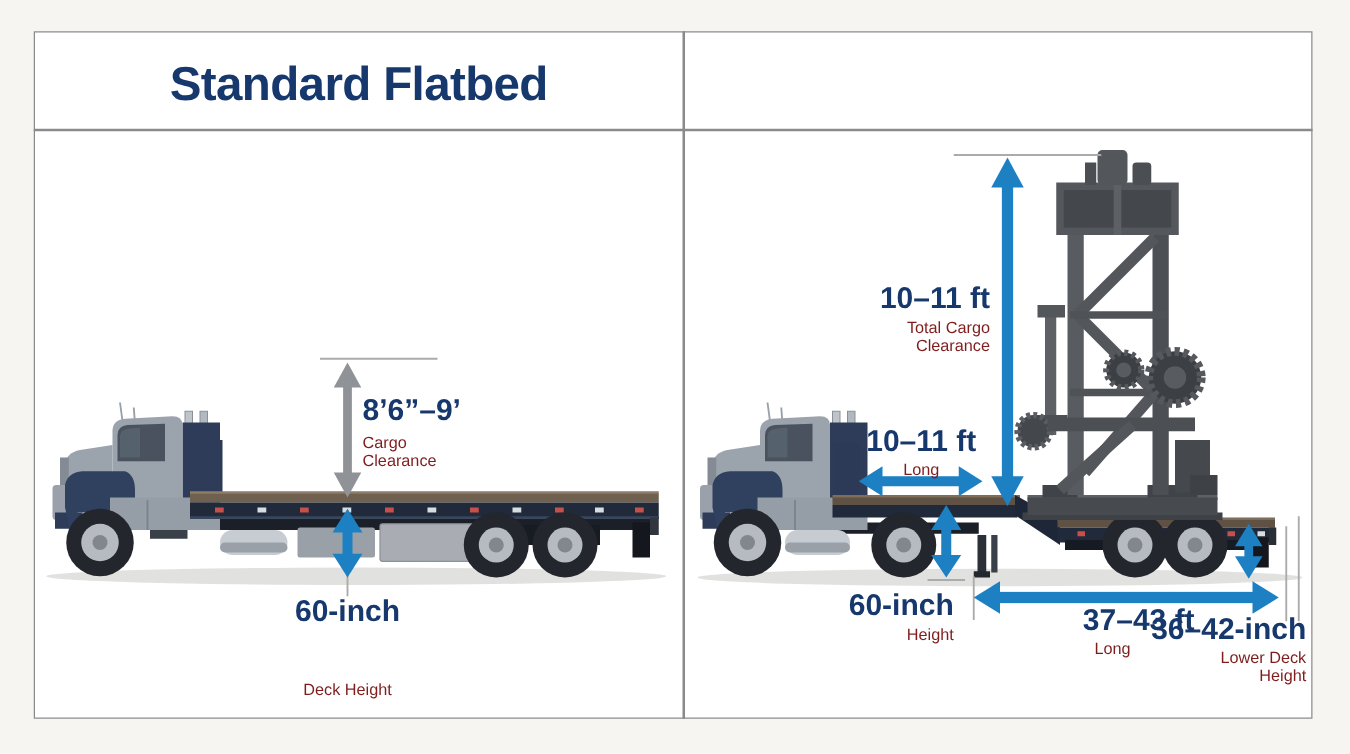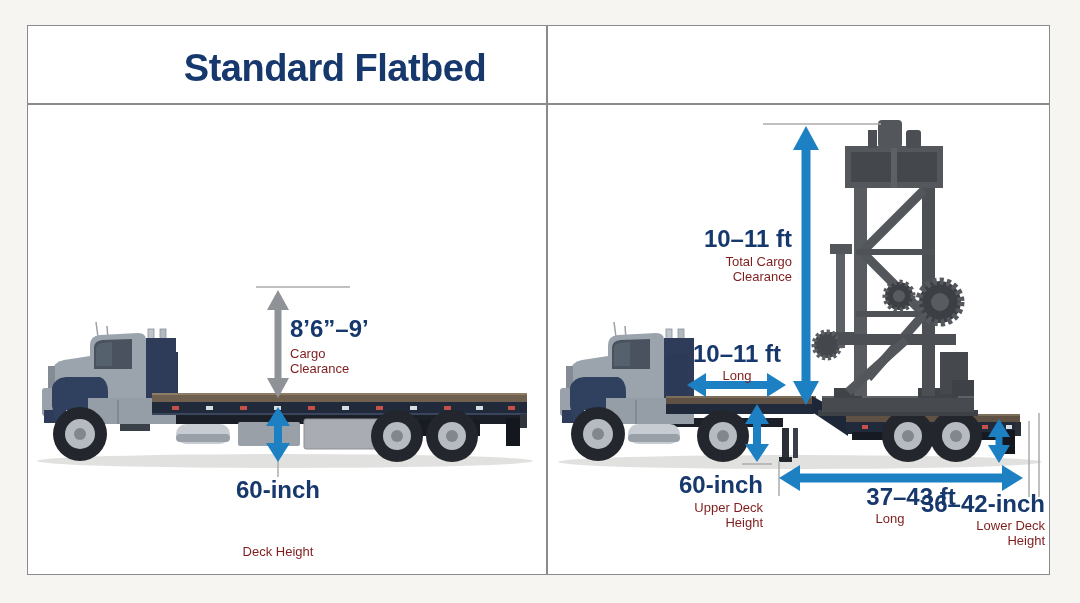--- a/index.html
+++ b/index.html
@@ -11,21 +11,21 @@
   }
   .stage{position:absolute;left:0;top:0;width:1080px;height:603px;}
   .card{
     position:absolute;left:27px;top:25px;width:1023px;height:550px;
     background:#ffffff;border:1.5px solid #8a8a8a;box-sizing:border-box;
   }
   .divider{position:absolute;left:546px;top:25px;width:1.5px;height:550px;background:#8a8a8a;}
   .header-sep{position:absolute;left:27px;top:103px;width:1023px;height:1.5px;background:#8a8a8a;}
   .panel-title{
     position:absolute;top:44px;height:48px;line-height:48px;
-    text-align:center;font-size:38px;font-weight:bold;color:#17386d;letter-spacing:-0.5px;margin-left:48px;
+    text-align:center;font-size:38px;font-weight:bold;color:#17386d;letter-spacing:-0.5px;
   }
   .title-left{left:27px;width:520px;}
   .title-right{left:547px;width:505px;}
   svg.layer{position:absolute;left:0;top:0;width:1080px;height:603px;}
   .anno{position:absolute;z-index:5;}
   .val{font-size:24px;font-weight:bold;color:#17386d;line-height:1.1;}
   .lbl{font-size:13px;font-weight:400;color:#7f1d1d;line-height:1.16;}
   .ta-c{text-align:center;}
   .ta-r{text-align:right;}
   .ta-l{text-align:left;}
@@ -280,21 +280,20 @@
   <div class="anno lbl ta-r" style="left:602px;top:254px;width:190px;">
     <div>Total Cargo</div>
     <div>Clearance</div>
   </div>
 
   <div class="anno val ta-c" style="left:667px;top:341px;width:140px;">10–11 ft</div>
   <div class="anno lbl ta-c" style="left:667px;top:368px;width:140px;">Long</div>
 
   <div class="anno val ta-r" style="left:613px;top:472px;width:150px;">60-inch</div>
   <div class="anno lbl ta-r" style="left:613px;top:500px;width:150px;">
-    <div>Upper Deck</div>
     <div>Height</div>
   </div>
 
   <div class="anno val ta-c" style="left:836px;top:484px;width:150px;">37–43 ft</div>
   <div class="anno lbl ta-c" style="left:815px;top:511px;width:150px;">Long</div>
 
   <div class="anno val ta-r" style="left:895px;top:491px;width:150px;">36–42-inch</div>
   <div class="anno lbl ta-r" style="left:895px;top:518px;width:150px;">
     <div>Lower Deck</div>
     <div>Height</div>

